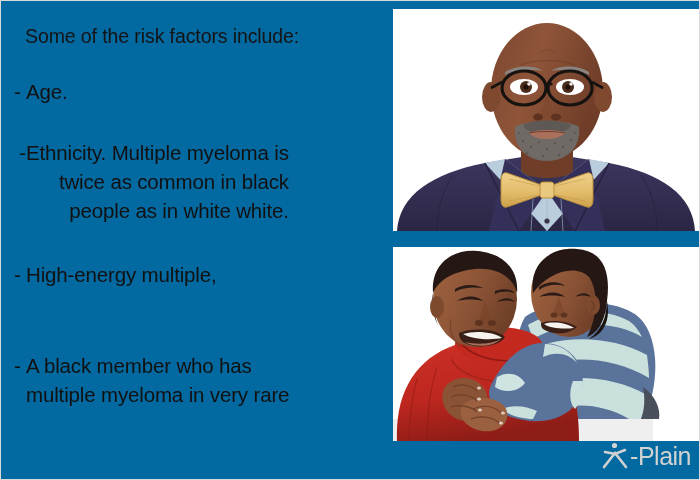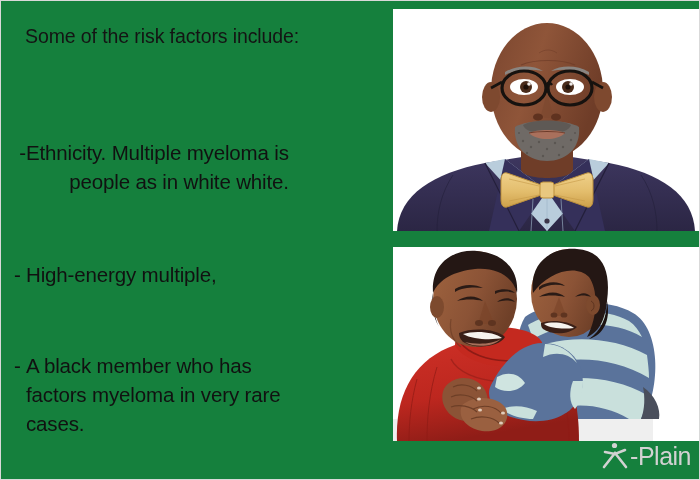--- a/index.html
+++ b/index.html
@@ -4,21 +4,21 @@
 <style>
   html, body {
     margin: 0;
     padding: 0;
     background: #ffffff;
   }
   #slide {
     position: relative;
     width: 700px;
     height: 480px;
-    background: #15803d;
+    background: #0369a1;
     border: 1px solid #d9d9d9;
     box-sizing: border-box;
     overflow: hidden;
     font-family: "Liberation Sans", sans-serif;
   }
 
   
   #text-column {
     position: absolute;
     left: 0;
@@ -85,34 +85,37 @@
 </style>
 </head>
 <body>
 
 <div id="slide">
 
   <div id="text-column">
 
     <div class="headline">Some of the risk factors include:</div>
 
+    <div class="bullet" id="bullet-0">
+      <span class="dash">-</span><span>Age.</span>
+    </div>
 
     <div class="bullet" id="bullet-1">
       <span class="dash">-</span><span>Ethnicity. Multiple myeloma is</span>
+      <span class="cont">twice as common in black</span>
       <span class="cont">people as in white white.</span>
     </div>
 
     <div class="bullet" id="bullet-2">
       <span class="dash">-</span><span>High-energy multiple,</span>
     </div>
 
     <div class="bullet" id="bullet-3">
       <span class="dash">-</span><span>A black member who has</span>
-      <span class="cont">factors myeloma in very rare</span>
-      <span class="cont">cases.</span>
+      <span class="cont">multiple myeloma in very rare</span>
     </div>
 
   </div>
 
   <div class="figure" id="figure-man">
     <svg viewBox="0 0 308 222" xmlns="http://www.w3.org/2000/svg">
       <defs>
         <linearGradient id="mSkin" x1="0" y1="0" x2="1" y2="0.4">
           <stop offset="0" stop-color="#7b462f"></stop>
           <stop offset="0.45" stop-color="#8f5539"></stop>

